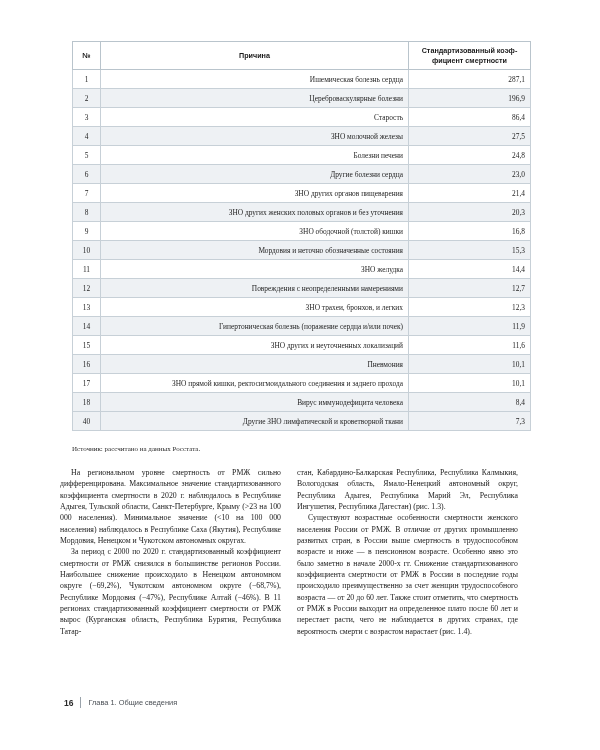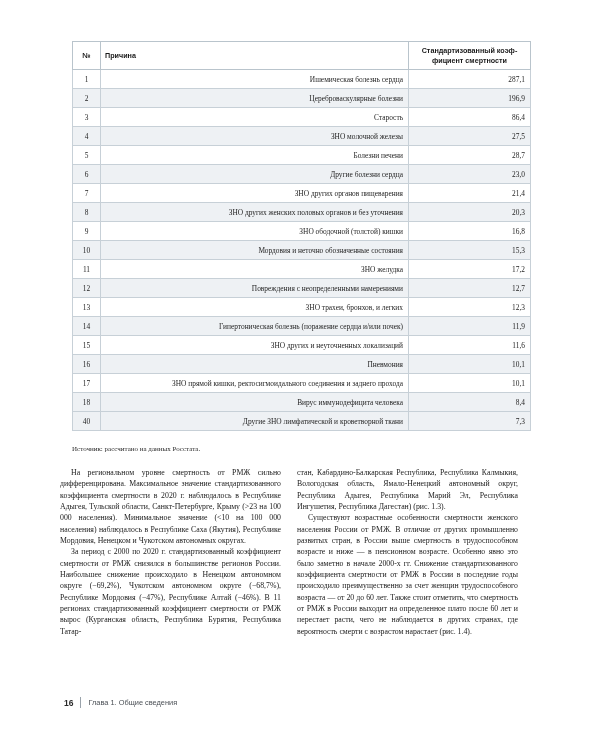--- a/index.html
+++ b/index.html
@@ -67,21 +67,21 @@
     font-size: 7.2px;
     line-height: 9.5px;
     color: #1a1a1a;
     padding: 4px 4px;
     border: 1px solid #b9c4cc;
     vertical-align: middle;
     text-align: center;
     height: 26px;
     box-sizing: border-box;
   }
-  table.data thead th.th-cause { text-align: left; }
+  table.data thead th.th-cause { text-align: center; }
 
   table.data tbody td {
     font-family: "Liberation Serif", "DejaVu Serif", serif;
     font-size: 7.4px;
     line-height: 9px;
     color: #1f1f1f;
     border: 1px solid #c7d0d7;
     height: 19px;
     padding: 0 5px;
     box-sizing: border-box;
@@ -197,21 +197,21 @@
             <td class="td-val">86,4</td>
           </tr>
           <tr class="shaded">
             <td class="td-num">4</td>
             <td class="td-cause">ЗНО молочной железы</td>
             <td class="td-val">27,5</td>
           </tr>
           <tr class="plain">
             <td class="td-num">5</td>
             <td class="td-cause">Болезни печени</td>
-            <td class="td-val">28,7</td>
+            <td class="td-val">24,8</td>
           </tr>
           <tr class="shaded">
             <td class="td-num">6</td>
             <td class="td-cause">Другие болезни сердца</td>
             <td class="td-val">23,0</td>
           </tr>
           <tr class="plain">
             <td class="td-num">7</td>
             <td class="td-cause">ЗНО других органов пищеварения</td>
             <td class="td-val">21,4</td>
@@ -227,21 +227,21 @@
             <td class="td-val">16,8</td>
           </tr>
           <tr class="shaded">
             <td class="td-num">10</td>
             <td class="td-cause">Мордовия и неточно обозначенные состояния</td>
             <td class="td-val">15,3</td>
           </tr>
           <tr class="plain">
             <td class="td-num">11</td>
             <td class="td-cause">ЗНО желудка</td>
-            <td class="td-val">17,2</td>
+            <td class="td-val">14,4</td>
           </tr>
           <tr class="shaded">
             <td class="td-num">12</td>
             <td class="td-cause">Повреждения с неопределенными намерениями</td>
             <td class="td-val">12,7</td>
           </tr>
           <tr class="plain">
             <td class="td-num">13</td>
             <td class="td-cause">ЗНО трахеи, бронхов, и легких</td>
             <td class="td-val">12,3</td>

